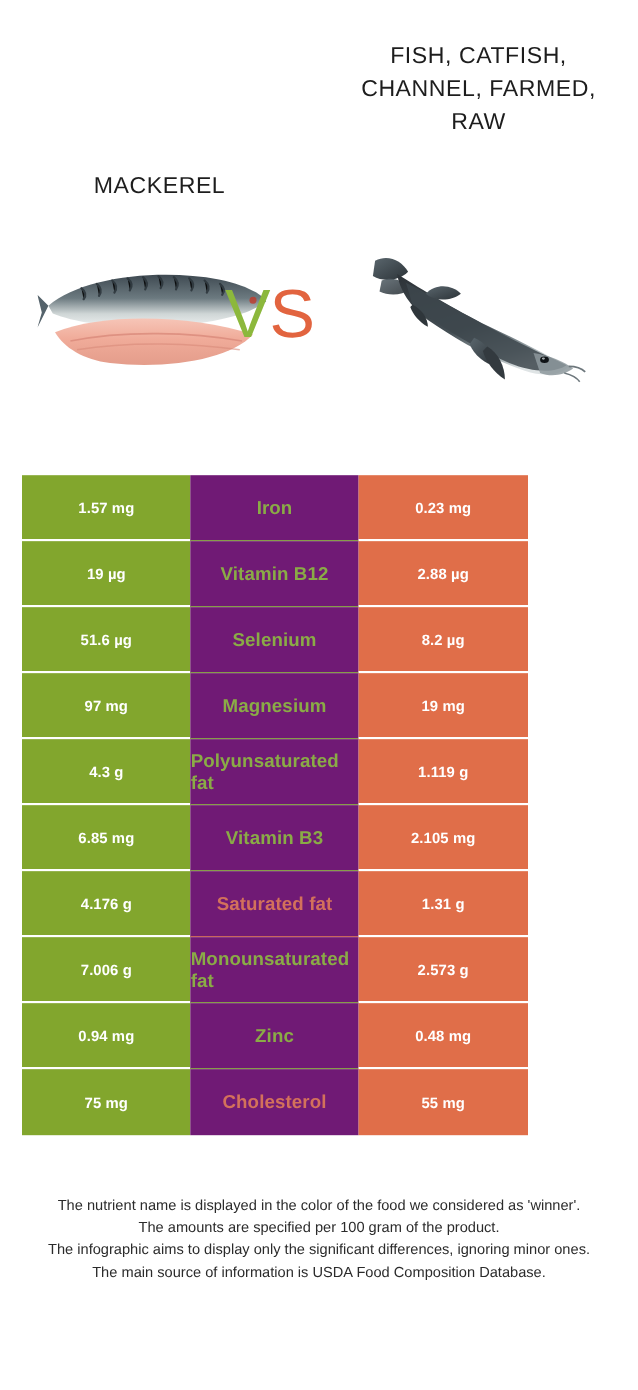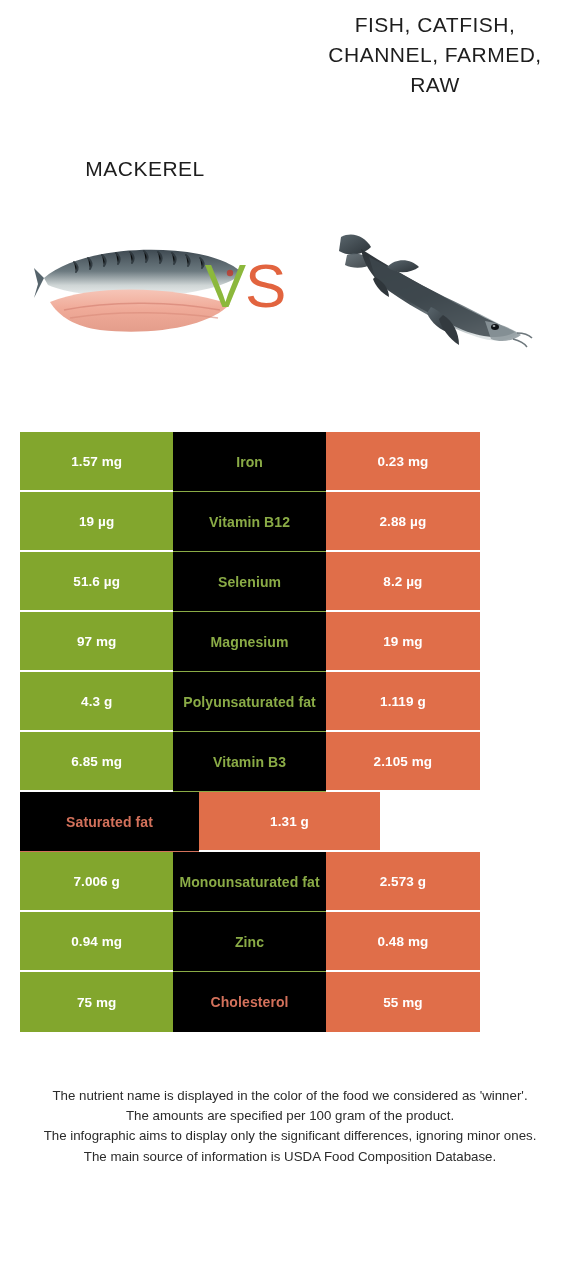--- a/index.html
+++ b/index.html
@@ -26,21 +26,21 @@
   .title-col {
     flex: 0 0 50%;
     display: flex;
     align-items: flex-end;
     justify-content: center;
     padding: 0 14px 6px 14px;
     box-sizing: border-box;
   }
   .title-col.right {
     align-items: flex-start;
-    padding-top: 10px;
+    padding-top: 36px;
     padding-bottom: 0;
   }
   .food-title {
     font-size: 21px;
     letter-spacing: 0.5px;
     font-weight: 300;
     line-height: 1.42;
     text-align: center;
     color: #1d1d1d;
     text-transform: uppercase;
@@ -107,23 +107,23 @@
     letter-spacing: 0.1px;
   }
   .cell.left {
     width: 180px;
     background: #82a62d;
     color: #ffffff;
     border-bottom: 2px solid #ffffff;
   }
   .cell.mid {
     width: 179px;
-    background: #000000;
+    background: #701a75;
     font-weight: 700;
-    font-size: 14px;
+    font-size: 17px;
   }
   .cell.right {
     width: 181px;
     background: #e06e49;
     color: #ffffff;
     border-bottom: 2px solid #ffffff;
   }
   .row:last-child .cell.left,
   .row:last-child .cell.right { border-bottom: none; }
 
@@ -274,20 +274,21 @@
       <div class="cell left">4.3 g</div>
       <div class="cell mid win-green">Polyunsaturated fat</div>
       <div class="cell right">1.119 g</div>
     </div>
     <div class="row">
       <div class="cell left">6.85 mg</div>
       <div class="cell mid win-green">Vitamin B3</div>
       <div class="cell right">2.105 mg</div>
     </div>
     <div class="row">
+      <div class="cell left">4.176 g</div>
       <div class="cell mid win-orange">Saturated fat</div>
       <div class="cell right">1.31 g</div>
     </div>
     <div class="row">
       <div class="cell left">7.006 g</div>
       <div class="cell mid win-green">Monounsaturated fat</div>
       <div class="cell right">2.573 g</div>
     </div>
     <div class="row">
       <div class="cell left">0.94 mg</div>

